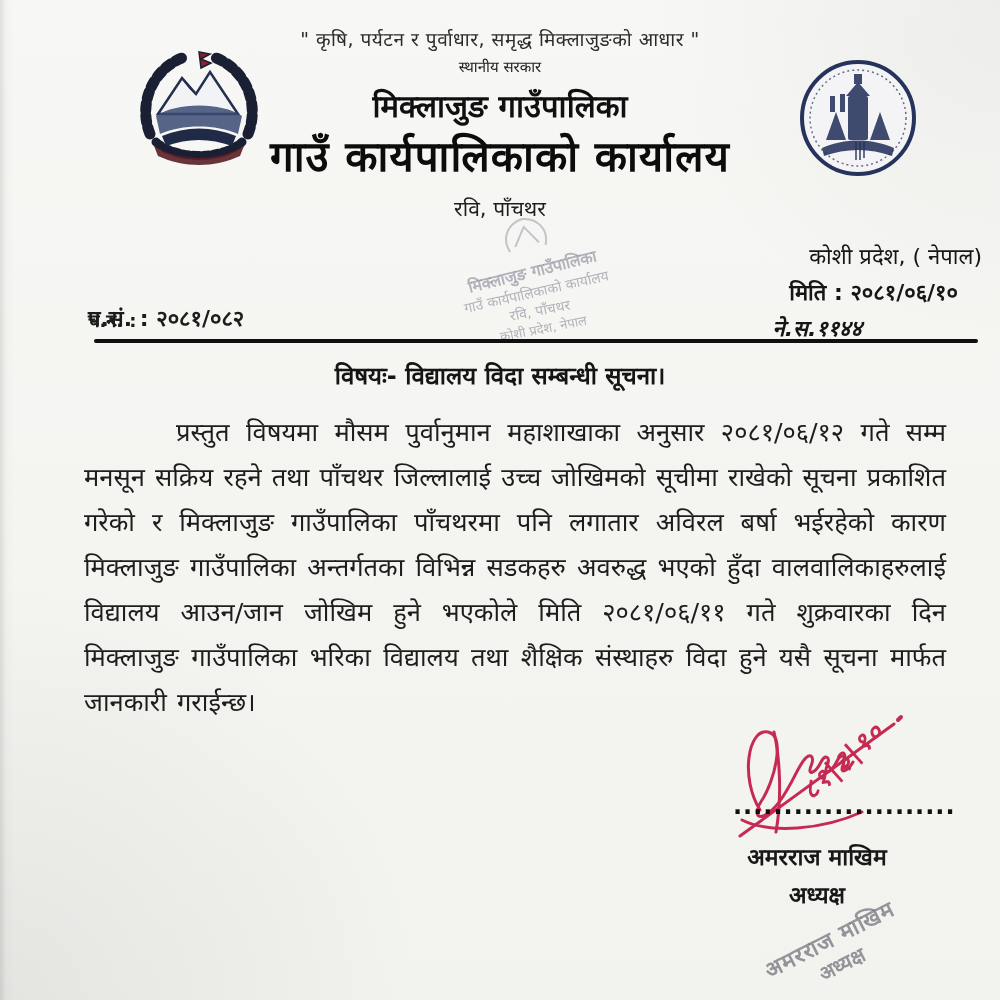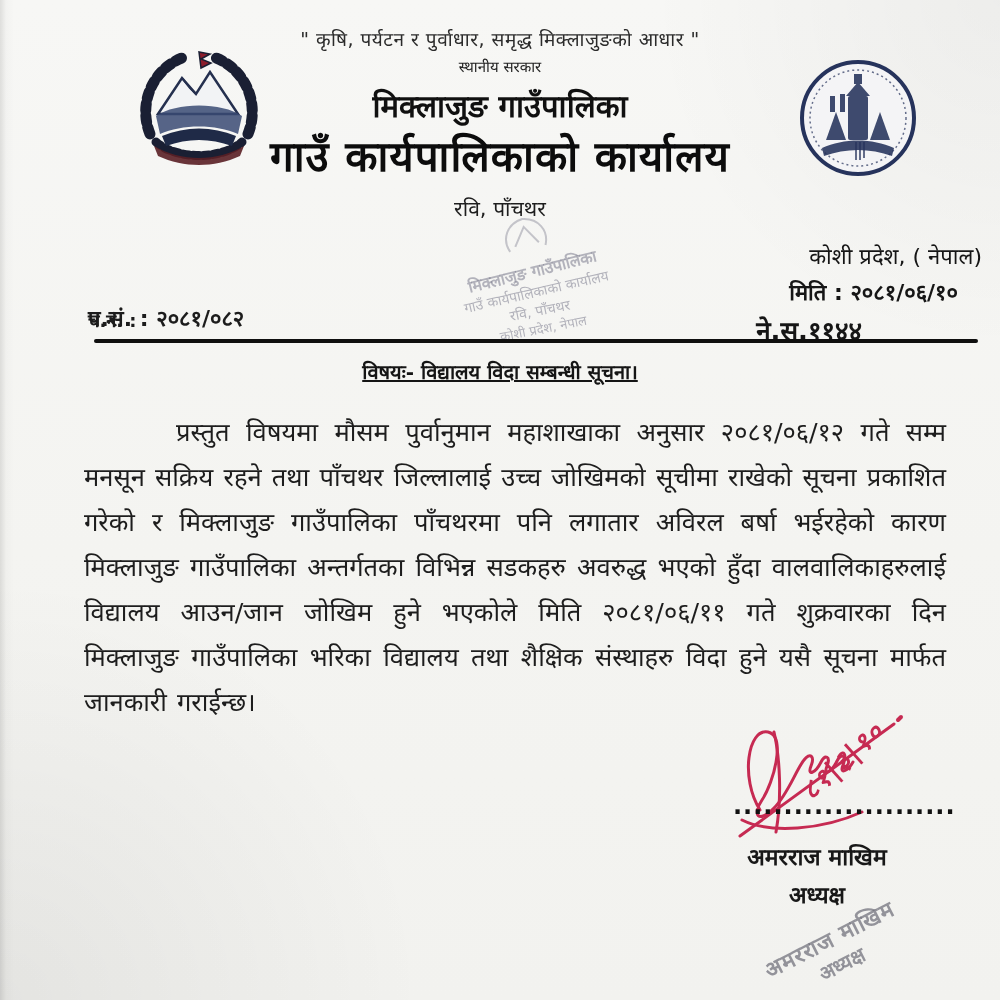--- a/index.html
+++ b/index.html
@@ -26,26 +26,26 @@
   .gov{top:56px;left:0;width:100%;font-size:15px;color:#222;}
   .muni{top:84px;left:0;width:100%;font-size:31px;font-weight:bold;color:#101010;}
   .office{top:126px;left:0;width:100%;font-size:42px;font-weight:bold;color:#0c0c0c;letter-spacing:1px;}
   .loc{top:194px;left:0;width:100%;font-size:21px;color:#1e1e1e;}
 
   
   .meta-left-1{top:262px;left:88px;font-size:22px;font-weight:bold;color:#1c1c1c;margin-top:40px;}
   .meta-left-2{top:308px;left:88px;font-size:18px;font-weight:bold;color:#1c1c1c;}
   .meta-right-1{top:240px;right:18px;font-size:22px;font-weight:normal;color:#161616;}
   .meta-right-2{top:276px;right:42px;font-size:22px;font-weight:bold;color:#161616;margin-left:12px;}
-  .meta-right-3{top:312px;right:138px;font-size:26px;font-weight:bold;color:#161616;}
+  .meta-right-3{top:312px;right:138px;font-size:22px;font-weight:bold;color:#161616;font-style:italic;}
 
   .rule{top:339px;left:94px;width:884px;height:4px;background:#0f0f0f;border-radius:2px;}
 
   
-  .subject{top:358px;left:0;width:100%;font-size:20px;font-weight:bold;color:#151515;text-decoration:underline;}
+  .subject{top:358px;left:0;width:100%;font-size:24px;font-weight:bold;color:#151515;}
   .bodytext{
     top:410px;left:84px;width:862px;
     font-size:25.5px;line-height:45px;color:#1d1d1d;
     text-align:justify;text-indent:92px;
     word-spacing:2px;
   }
 
   
   .stamp-center{
     top:212px;left:418px;width:230px;

